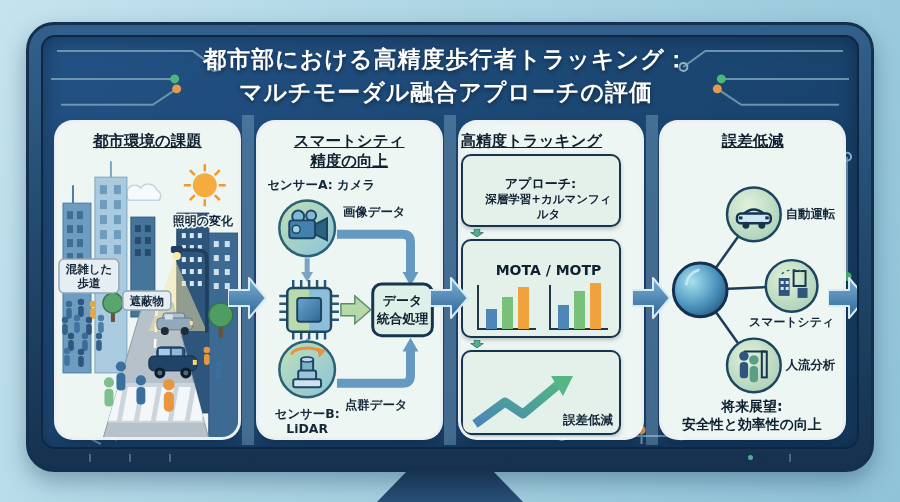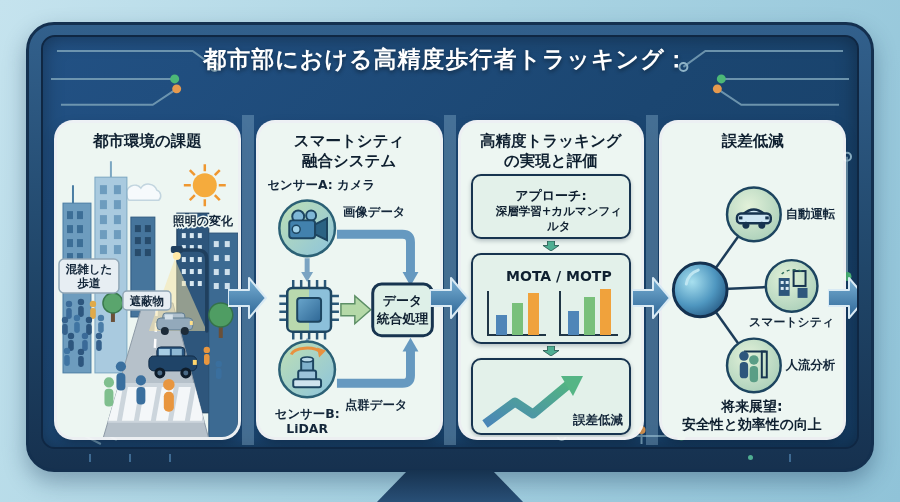--- a/index.html
+++ b/index.html
@@ -32,37 +32,37 @@
     color:#ffffff;font-weight:bold;font-size:23px;line-height:1.42;
     text-shadow:0 2px 4px rgba(0,0,0,.45);letter-spacing:1px;
   }
   .panels-row{position:absolute;left:14px;right:14px;top:86px;bottom:10px;display:flex;gap:21px;z-index:2;}
   .panel{
     flex:1;position:relative;background:#edf6f2;border-radius:16px;overflow:hidden;
     box-shadow:0 0 0 3px rgba(255,255,255,.92),0 5px 12px rgba(8,25,45,.5);
   }
   .panel-title{
     margin-top:9px;text-align:center;font-weight:bold;color:#0f2030;
-    font-size:15.5px;line-height:1.28;position:relative;z-index:2;
+    font-size:15.5px;line-height:1.28;position:relative;z-index:2;text-decoration:underline;
   }
   .panel-svg{position:absolute;left:0;top:0;width:100%;height:100%;z-index:1;}
   .p1-svg{position:absolute;left:0;top:32px;width:100%;height:284px;}
   .gap-strip{
     position:absolute;top:-8px;bottom:-8px;width:12px;z-index:1;
     transform:translateX(-50%);background:rgba(150,190,215,.35);
   }
   .flow-arrow{
     position:absolute;top:152px;width:40px;height:46px;z-index:5;
     transform:translateX(-50%);
   }
   
-  .p3-col{position:absolute;inset:0;display:flex;flex-direction:column;align-items:center;z-index:2;}
+  .p3-col{position:absolute;inset:0;display:flex;flex-direction:column;align-items:flex-start;z-index:2;}
   .p3-box{
     width:160px;box-sizing:border-box;background:#e3f1ea;border:2.5px solid #17344f;
-    border-radius:10px;text-align:center;padding:12px 2px 3px 2px;margin:2px 0;
+    border-radius:10px;text-align:center;padding:20px 2px 3px 2px;margin:2px 0;
     box-shadow:0 2px 4px rgba(10,30,50,.25);
   }
   .p3-box .l1{font-size:13px;font-weight:bold;color:#0f2030;line-height:1.25;}
   .p3-box .l2{font-size:11.5px;font-weight:bold;color:#0f2030;line-height:1.3;margin-left:16px;}
   .p3-box .l2.big{font-size:14px;}
   .down-arr{margin:0;display:block;}
   .bars-svg,.zig-svg{display:block;margin:2px auto 0 auto;}
   .tick{position:absolute;bottom:7px;width:2px;height:8px;background:#3e6a92;}
   .bezel-dot{position:absolute;right:118px;bottom:9px;width:5px;height:5px;border-radius:50%;background:#4fae92;}
   text{font-family:"DejaVu Sans","Liberation Sans",sans-serif;}
@@ -97,20 +97,21 @@
         <circle cx="806" cy="120" r="4" fill="none" stroke="#8fb4c8" stroke-width="2"></circle>
         <circle cx="806" cy="240" r="4.5" fill="#4cb877"></circle>
         <circle cx="520" cy="400" r="4" fill="none" stroke="#8fb4c8" stroke-width="2"></circle>
         <circle cx="640" cy="400" r="4.5" fill="#4cb877"></circle>
         <circle cx="600" cy="394" r="4" fill="#e69a4e"></circle>
       </g>
     </svg>
 
     <div class="title-wrap">
       <div>都市部における高精度歩行者トラッキング：</div>
+      <div>マルチモーダル融合アプローチの評価</div>
     </div>
 
     <div class="panels-row">
       <div class="gap-strip" style="left:24.35%"></div>
       <div class="gap-strip" style="left:50%"></div>
       <div class="gap-strip" style="left:75.65%"></div>
 
       <div class="panel">
         <div class="panel-title">都市環境の課題</div>
         <svg class="p1-svg" viewBox="0 0 181 284">
@@ -296,21 +297,21 @@
           <g>
             <rect x="66" y="136" width="48" height="19" rx="4" fill="#e7eef3" stroke="#91a7b7" stroke-width="1.5"></rect>
             <text x="90" y="150" text-anchor="middle" font-size="11.5" font-weight="bold" fill="#14273a">遮蔽物</text>
           </g>
         </svg>
       </div>
 
       <div class="panel">
         <div class="panel-title">
           <div>スマートシティ</div>
-          <div>融合システム</div>
+          <div>精度の向上</div>
         </div>
         <svg class="panel-svg" viewBox="0 0 181 316">
           <defs>
             <linearGradient id="sensGrad" x1="0" y1="0" x2="1" y2="1">
                 <stop offset="0" stop-color="#bfe0b4"></stop>
                 <stop offset="1" stop-color="#8cc3dc"></stop>
               </linearGradient>
             <linearGradient id="chipGrad" x1="0" y1="0" x2="1" y2="0">
                 <stop offset="0.5" stop-color="#b9d9ae"></stop>
                 <stop offset="0.5" stop-color="#8cc0da"></stop>
@@ -385,21 +386,20 @@
           <text x="86" y="288" font-size="12.5" font-weight="bold" fill="#14273a">点群データ</text>
           <text x="48" y="297" text-anchor="middle" font-size="12.5" font-weight="bold" fill="#14273a">センサーB:</text>
           <text x="48" y="312" text-anchor="middle" font-size="12.5" font-weight="bold" fill="#14273a">LiDAR</text>
         </svg>
       </div>
 
       <div class="panel">
         <div class="p3-col">
           <div class="panel-title">
             <div>高精度トラッキング</div>
-            <div>の実現と評価</div>
           </div>
           <div class="p3-box">
             <div class="l1">アプローチ:</div>
             <div class="l2">深層学習+カルマンフィルタ</div>
           </div>
           <svg class="down-arr" width="32" height="20" viewBox="0 0 32 20">
             <polygon points="9,0 23,0 23,9 32,9 16,20 0,9 9,9" fill="#4fae92" stroke="#1c4a44" stroke-width="1.5"></polygon>
           </svg>
           <div class="p3-box">
             <div class="l2 big">MOTA / MOTP</div>

